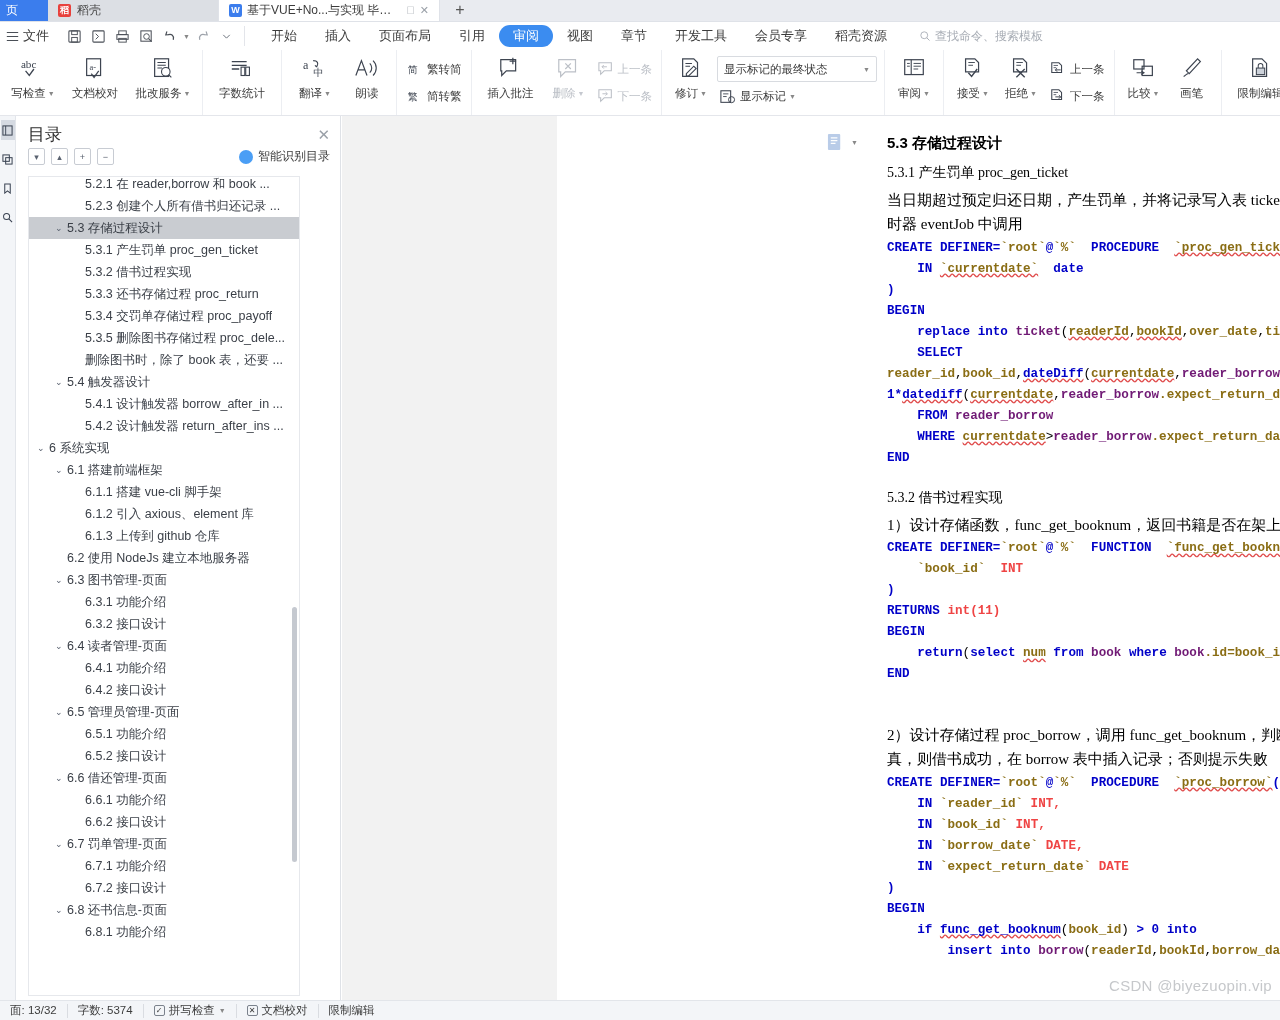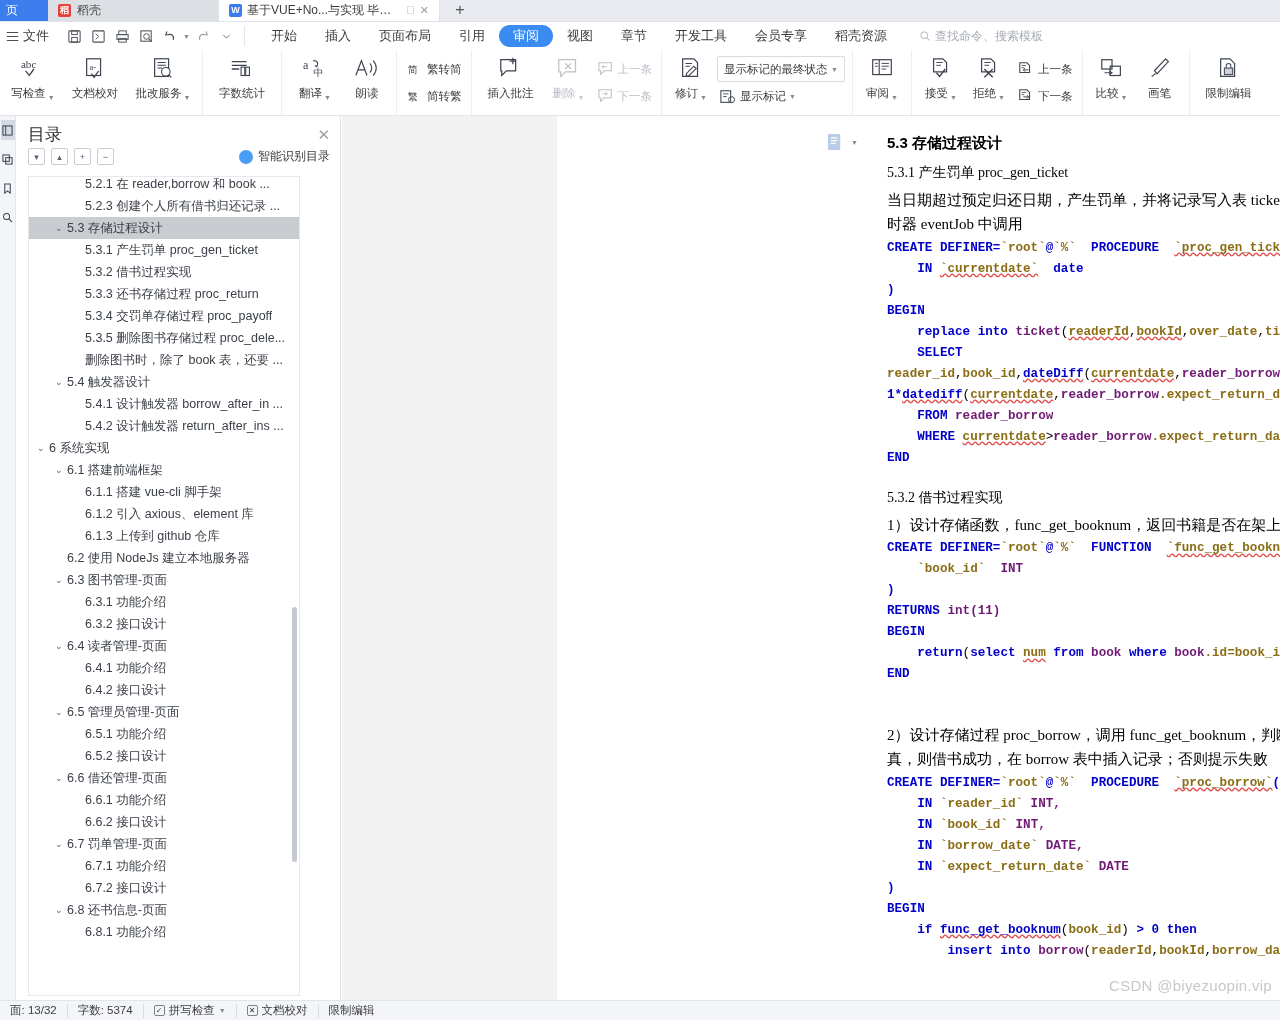--- a/index.html
+++ b/index.html
@@ -59,31 +59,31 @@
   }
   .rgroup { display: flex; align-items: stretch; padding: 0 5px;
             border-right: 1px solid #eceef2; }
   .rgroup:last-child { border-right: none; }
   .ritem { width: 56px; display: flex; flex-direction: column; align-items: center;
            justify-content: flex-start; padding-top: 4px; gap: 2px; }
   .ritem.w68 { width: 68px; }
   .ritem.w48 { width: 48px; }
   .ritem .gl { height: 30px; display: flex; align-items: center; justify-content: center;
                color: #3d4450; }
-  .ritem .lb { font-size: 11.5px; color: #3c3c3c; display: flex; align-items: flex-end;
+  .ritem .lb { font-size: 11.5px; color: #3c3c3c; display: flex; align-items: center;
                gap: 2px; white-space: nowrap; }
   .ritem.dis .gl, .ritem.dis .lb { color: #bcc0c7; }
   .caret { font-size: 7px; color: #888; line-height: 1; }
   .ritem.dis .caret { color: #c5c8cf; }
   .stackcol { display: flex; flex-direction: column; justify-content: center; gap: 2px; padding: 4px 2px; }
   .stackitem { display: flex; align-items: center; gap: 3px; font-size: 11.5px;
                color: #3c3c3c; height: 25px; padding: 0 2px; white-space: nowrap; }
   .stackitem.dis { color: #bcc0c7; }
   .markselect { display: flex; align-items: center; justify-content: space-between;
-                width: 128px; height: 22px; border: 1px solid #d8dbe0; border-radius: 2px;
+                width: 160px; height: 22px; border: 1px solid #d8dbe0; border-radius: 2px;
                 padding: 12px 6px; font-size: 11.5px; color: #3c3c3c; background: #fff; }
   svg { display: block; }
 
   
   .leftrail {
     position: absolute; top: 116px; left: 0; width: 16px; height: 884px;
     background: #f3f5f8; border-right: 1px solid #e2e5ea;
     display: flex; flex-direction: column; align-items: center; padding-top: 4px; gap: 9px;
   }
   .railbtn { width: 14px; height: 20px; display: flex; align-items: center;
@@ -129,21 +129,21 @@
   .h4 { font-size: 14px; color: #000; margin: 0 0 8px 0;
         font-family: "Liberation Serif", serif; }
   .para { font-size: 15px; color: #000; line-height: 1.45; margin: 0 0 2px 0;
           font-family: "Liberation Serif", serif; white-space: nowrap; }
   .code { font-family: "Liberation Mono", "DejaVu Sans Mono", monospace;
           font-size: 12.6px; line-height: 21px; white-space: pre; color: #000;
           font-weight: bold; margin: 0; }
   .code .kw { color: #0000c8; }
   .code .tbl { color: #701a75; }
   .code .str { color: #8a6d14; }
-  .code .typ { color: #701a75; font-family: Liberation Mono, monospace; }
+  .code .typ { color: #ef4444; font-family: Liberation Mono, monospace; }
   .code .pl { color: #000; font-weight: normal; }
   .code .num { color: #0000c8; }
   .sp { height: 20px; }
   .sq { text-decoration: underline wavy #e04b4b; text-decoration-skip-ink: none; }
   .watermark { position: absolute; right: 8px; bottom: 6px; font-size: 15px;
                color: #c6c8cb; font-family: "Liberation Sans", sans-serif;
                letter-spacing: 0.3px; pointer-events: none; }
 
   
   .statusbar { position: absolute; left: 0; bottom: 0; width: 1280px; height: 20px;
@@ -796,21 +796,21 @@
         <div class="para">2）设计存储过程 proc_borrow，调用 func_get_booknum，判断书籍是否在架上，若为</div>
         <div class="para">真，则借书成功，在 borrow 表中插入记录；否则提示失败</div>
 
         <pre class="code"><span class="kw">CREATE DEFINER=</span><span class="str">`root`</span><span class="kw">@</span><span class="str">`%`</span><span class="kw">  PROCEDURE  </span><span class="str sq">`proc_borrow`</span><span class="kw">(</span>
     <span class="kw">IN </span><span class="str">`reader_id`</span><span class="typ"> INT,</span>
     <span class="kw">IN </span><span class="str">`book_id`</span><span class="typ"> INT,</span>
     <span class="kw">IN </span><span class="str">`borrow_date`</span><span class="typ"> DATE,</span>
     <span class="kw">IN </span><span class="str">`expect_return_date`</span><span class="typ"> DATE</span>
 <span class="kw">)</span>
 <span class="kw">BEGIN</span>
-    <span class="kw">if </span><span class="kw sq">func_get_booknum</span><span class="pl">(</span><span class="str">book_id</span><span class="pl">) </span><span class="kw">&gt; </span><span class="num">0</span><span class="kw"> then</span>
+    <span class="kw">if </span><span class="kw sq">func_get_booknum</span><span class="pl">(</span><span class="str">book_id</span><span class="pl">) </span><span class="kw">&gt; </span><span class="num">0</span><span class="kw"> into</span>
         <span class="kw">insert into </span><span class="tbl">borrow</span><span class="pl">(</span><span class="str">readerId</span><span class="pl">,</span><span class="str">bookId</span><span class="pl">,</span><span class="str">borrow_date</span></pre>
       </div>
 
       <div class="watermark">CSDN @biyezuopin.vip</div>
     </div>
   </div>
 
   <div class="statusbar">
     <div class="sb-item">
       <span>面: 13/32</span>

